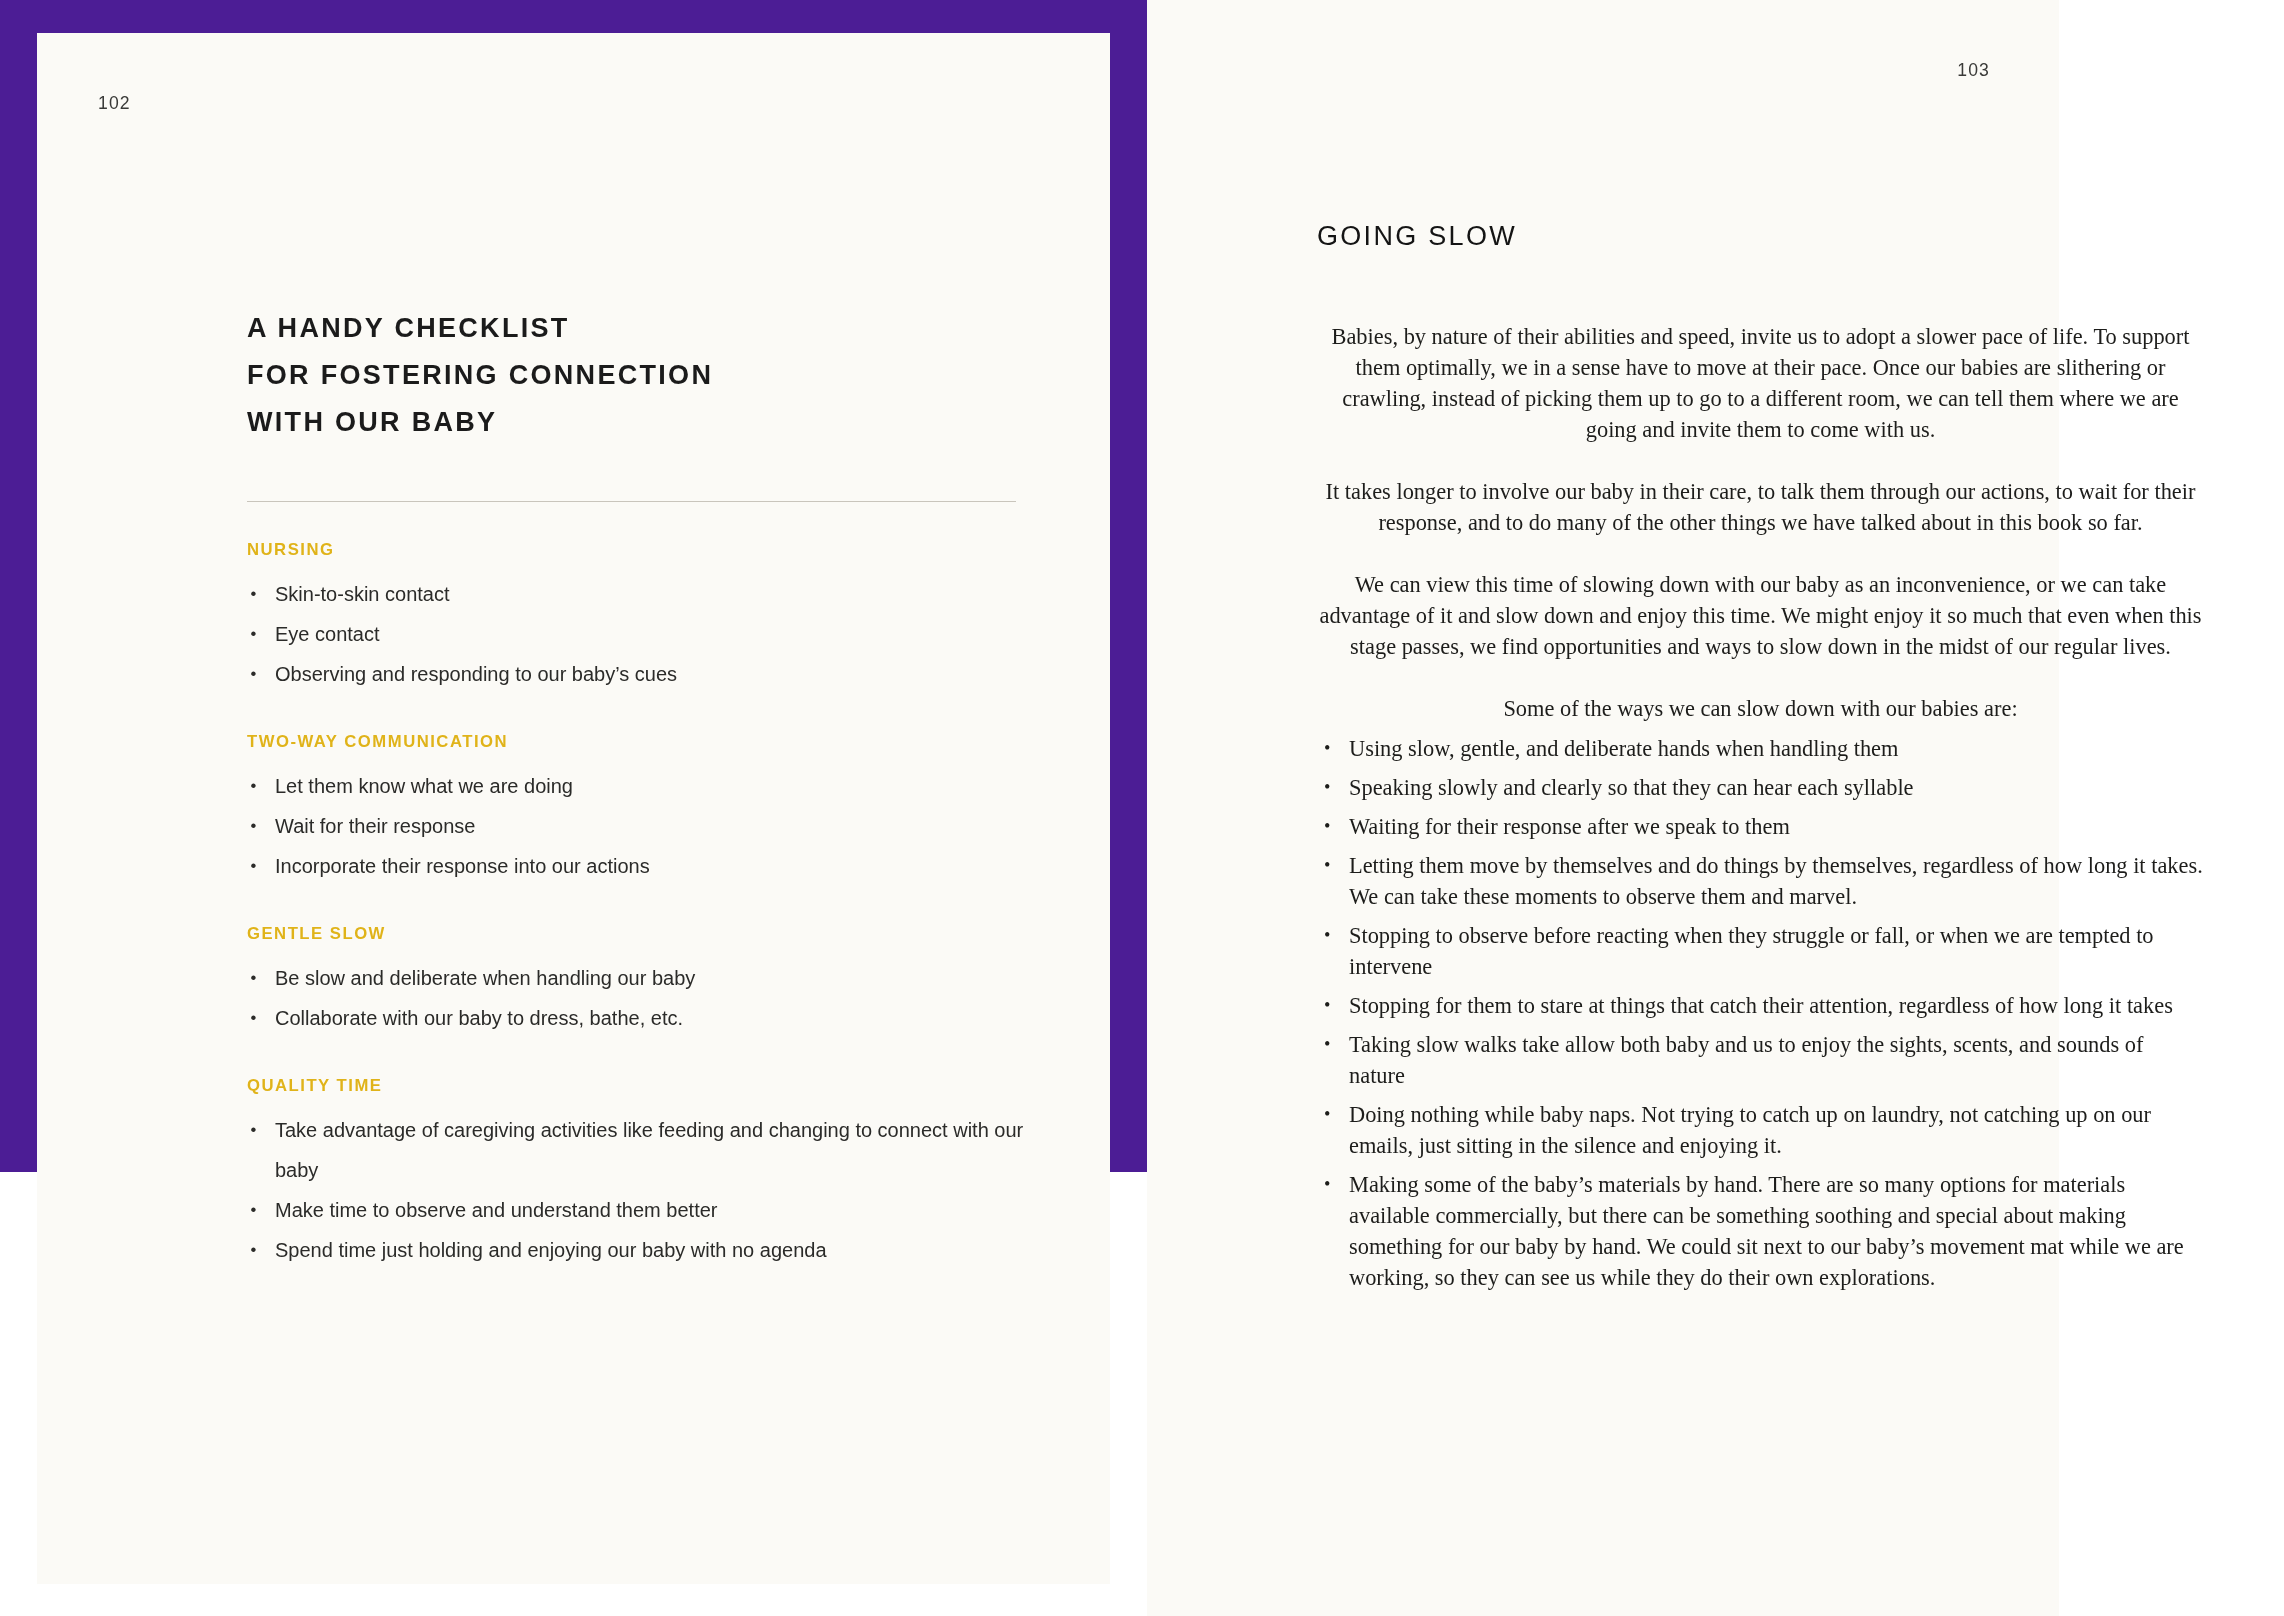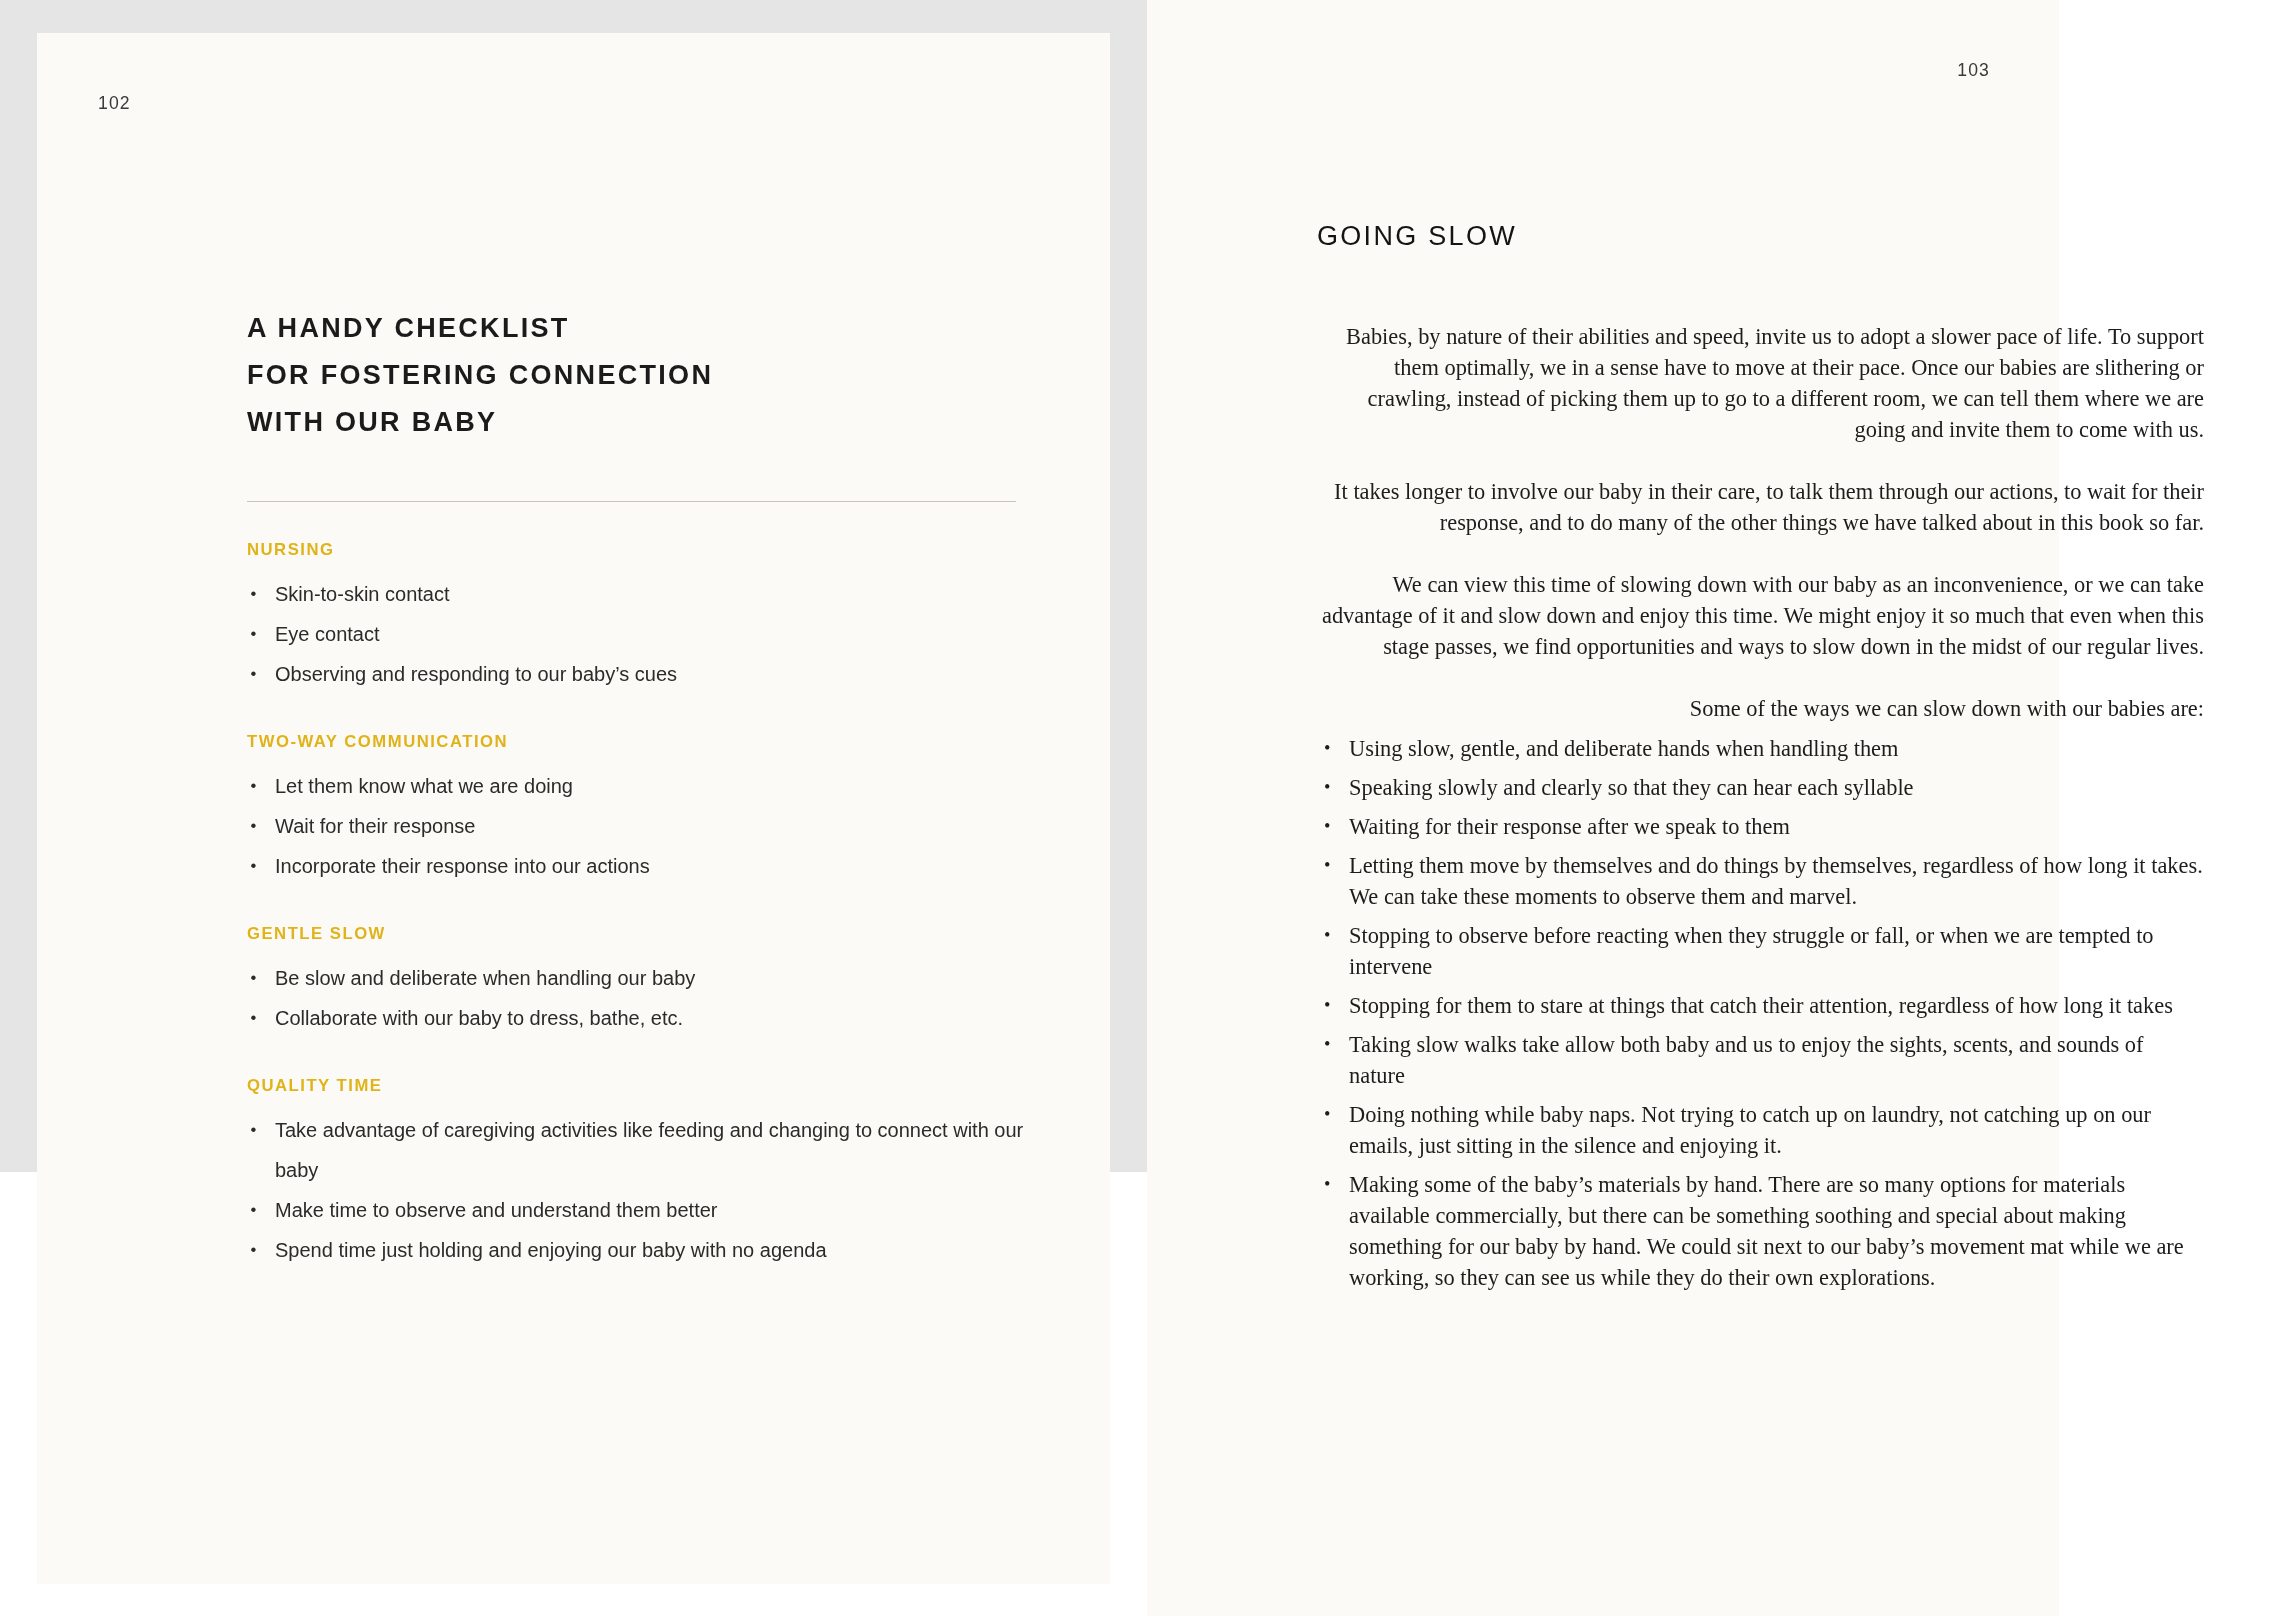--- a/index.html
+++ b/index.html
@@ -16,21 +16,21 @@
   .spread {
     display: flex;
     width: 2284px;
     height: 1616px;
   }
 
   
   .page-left {
     width: 1147px;
     height: 1172px;
-    background: #e5e5e5;
+    background: #4c1d95;
     position: relative;
     box-sizing: border-box;
     padding-left: 25px;
   }
   .page-left-inner {
     position: absolute;
     left: 37px;
     top: 33px;
     width: 1073px;
     height: 1551px;
@@ -130,21 +130,21 @@
     letter-spacing: 2.3px;
     color: #141414;
     margin: 0 0 69px 0;
   }
   p.serif {
     font-family: "Liberation Serif", serif;
     font-size: 22.4px;
     line-height: 31px;
     color: #1d1d1b;
     margin: 0 0 31px 0;
-    text-align: right;
+    text-align: center;
   }
   p.serif.tight {
     margin-bottom: 8.8px;
   }
   ul.serif-bullets {
     list-style: none;
     margin: 0;
     padding: 0;
   }
   ul.serif-bullets li {

